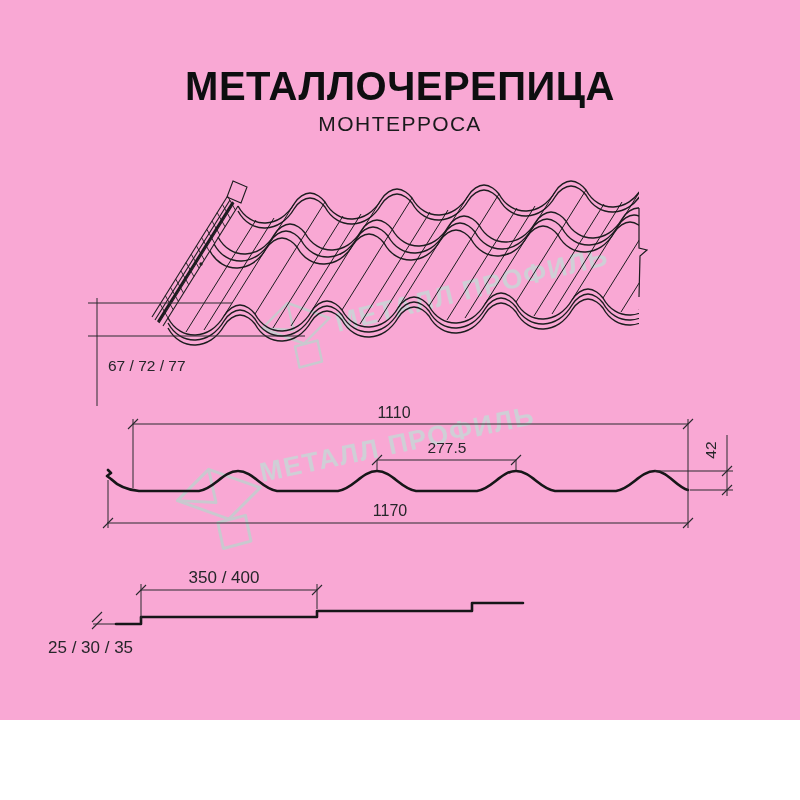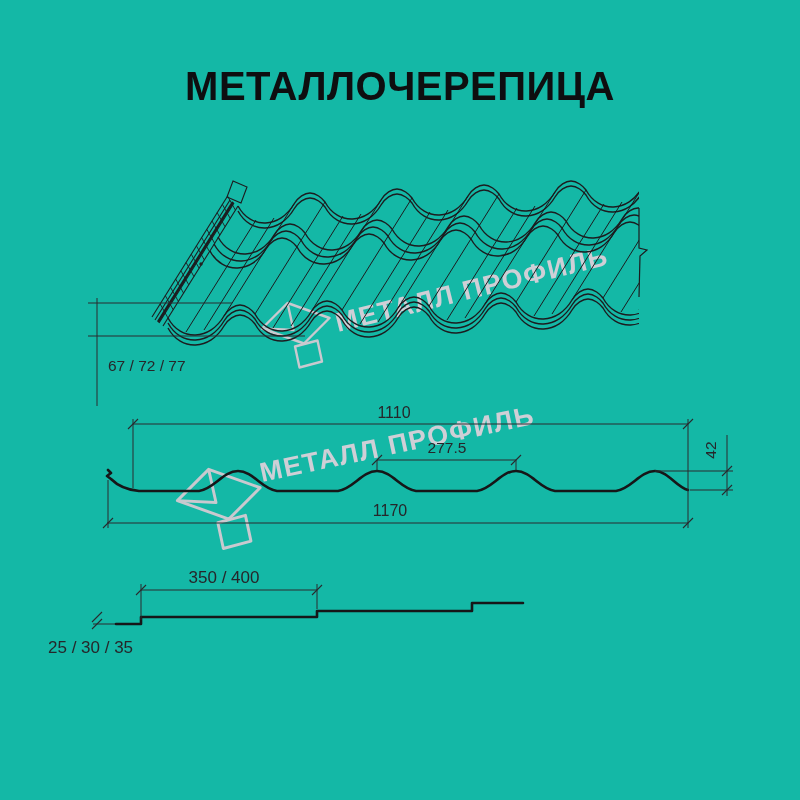--- a/index.html
+++ b/index.html
@@ -1,16 +1,16 @@
 <!DOCTYPE html>
 <html><head>
 <meta charset="utf-8">
 <style>
   html,body{margin:0;padding:0;background:#ffffff;}
-  #page{position:relative;width:800px;height:800px;background:#14b8a6;overflow:hidden;
+  #page{position:relative;width:800px;height:720px;background:#f9a8d4;overflow:hidden;
         font-family:"Liberation Sans","DejaVu Sans",sans-serif;}
   #title{position:absolute;top:64px;left:0;width:800px;text-align:center;
          font-size:40px;font-weight:800;letter-spacing:.5px;color:#0e0e10;}
   #subtitle{position:absolute;top:112px;left:0;width:800px;text-align:center;
             font-size:21px;font-weight:400;letter-spacing:1.5px;color:#1a1a1c;}
   svg{position:absolute;top:0;left:0;}
   svg text{font-family:"Liberation Sans","DejaVu Sans",sans-serif;fill:#26262a;}
   .dim{font-size:16px;}
   .dim-s{font-size:15.5px;}
   .dim-l{font-size:17px;}
@@ -19,20 +19,21 @@
   .tick{stroke:#2a2a2e;stroke-width:1.1;fill:none;}
   .wm-text{font-size:27px;font-weight:700;letter-spacing:1.5px;fill:#cfcfd6;}
   .wm-logo{stroke:#c9c9cf;stroke-width:3.2;fill:none;stroke-linejoin:round;}
   .sheetline{stroke:#1c1c1f;fill:none;}
 </style>
 </head>
 <body>
 
 <div id="page">
   <div id="title">МЕТАЛЛОЧЕРЕПИЦА</div>
+  <div id="subtitle">МОНТЕРРОСА</div>
 
   <svg width="800" height="800" viewBox="0 0 800 800">
     <defs>
       <clipPath id="sheetclip">
           <rect x="150" y="140" width="489" height="240"></rect>
         </clipPath>
     </defs>
 
     <g>
       <g class="wm-logo" transform="translate(256,297) scale(0.75)">

